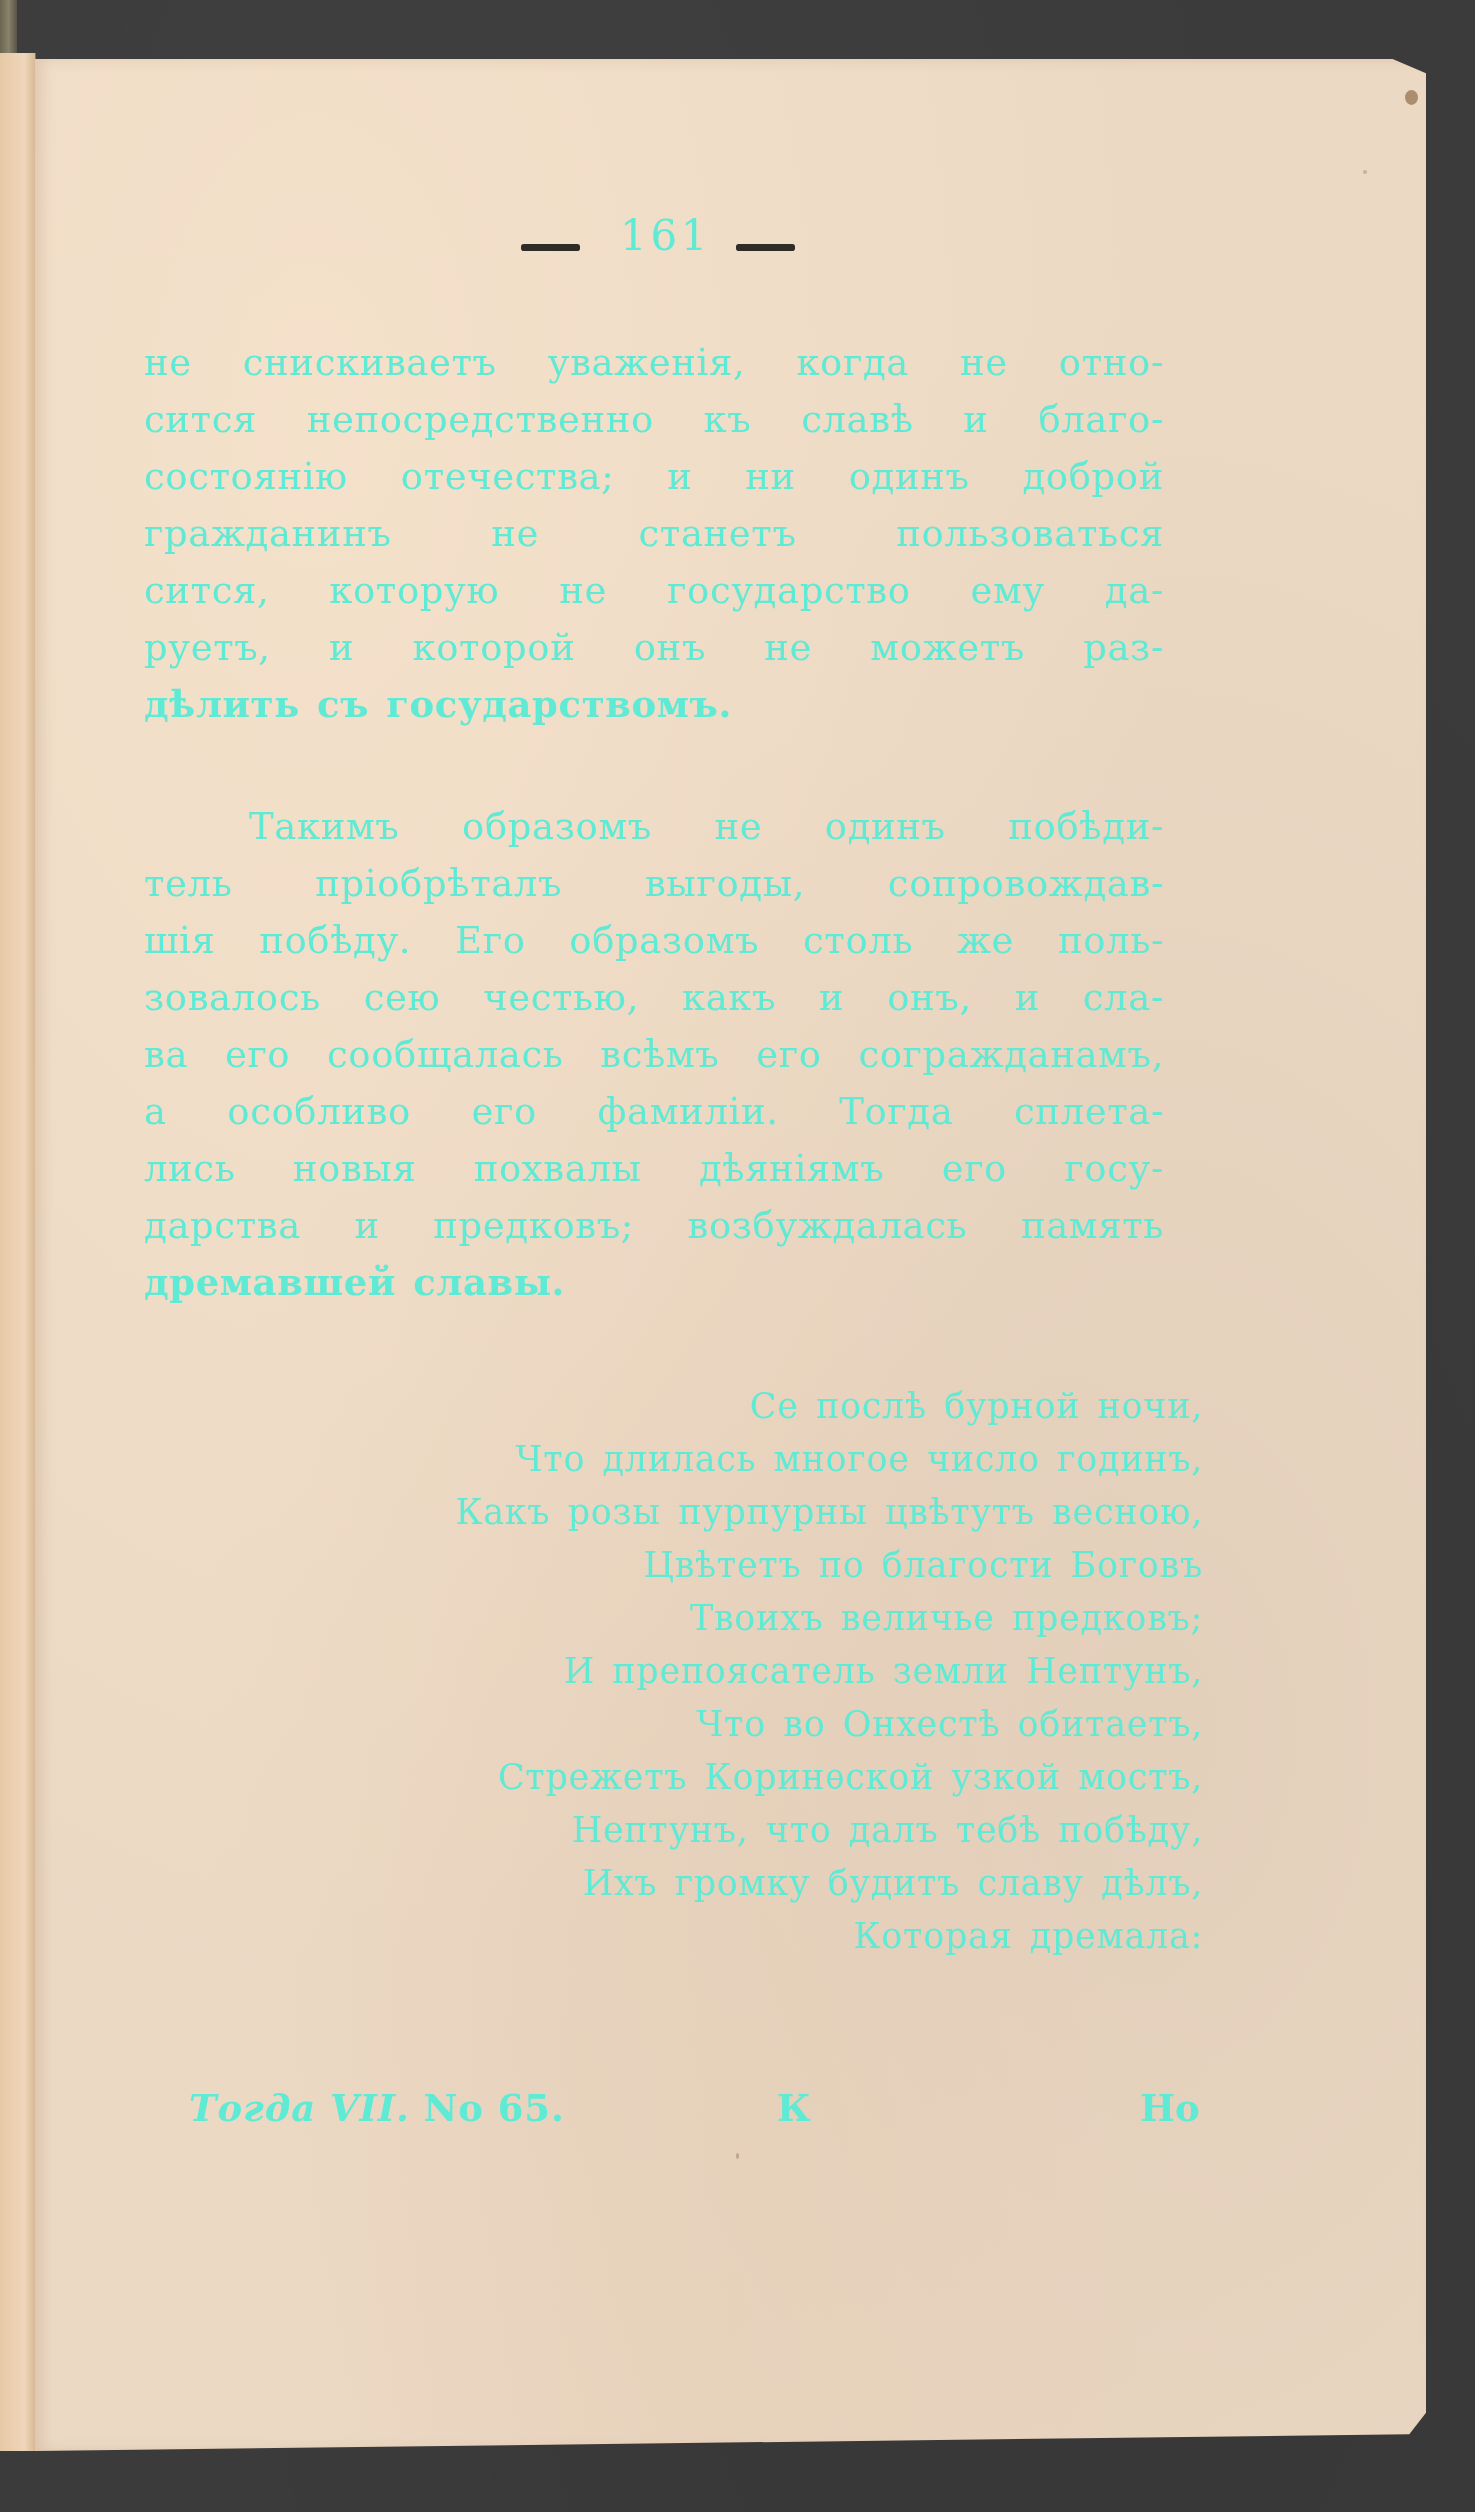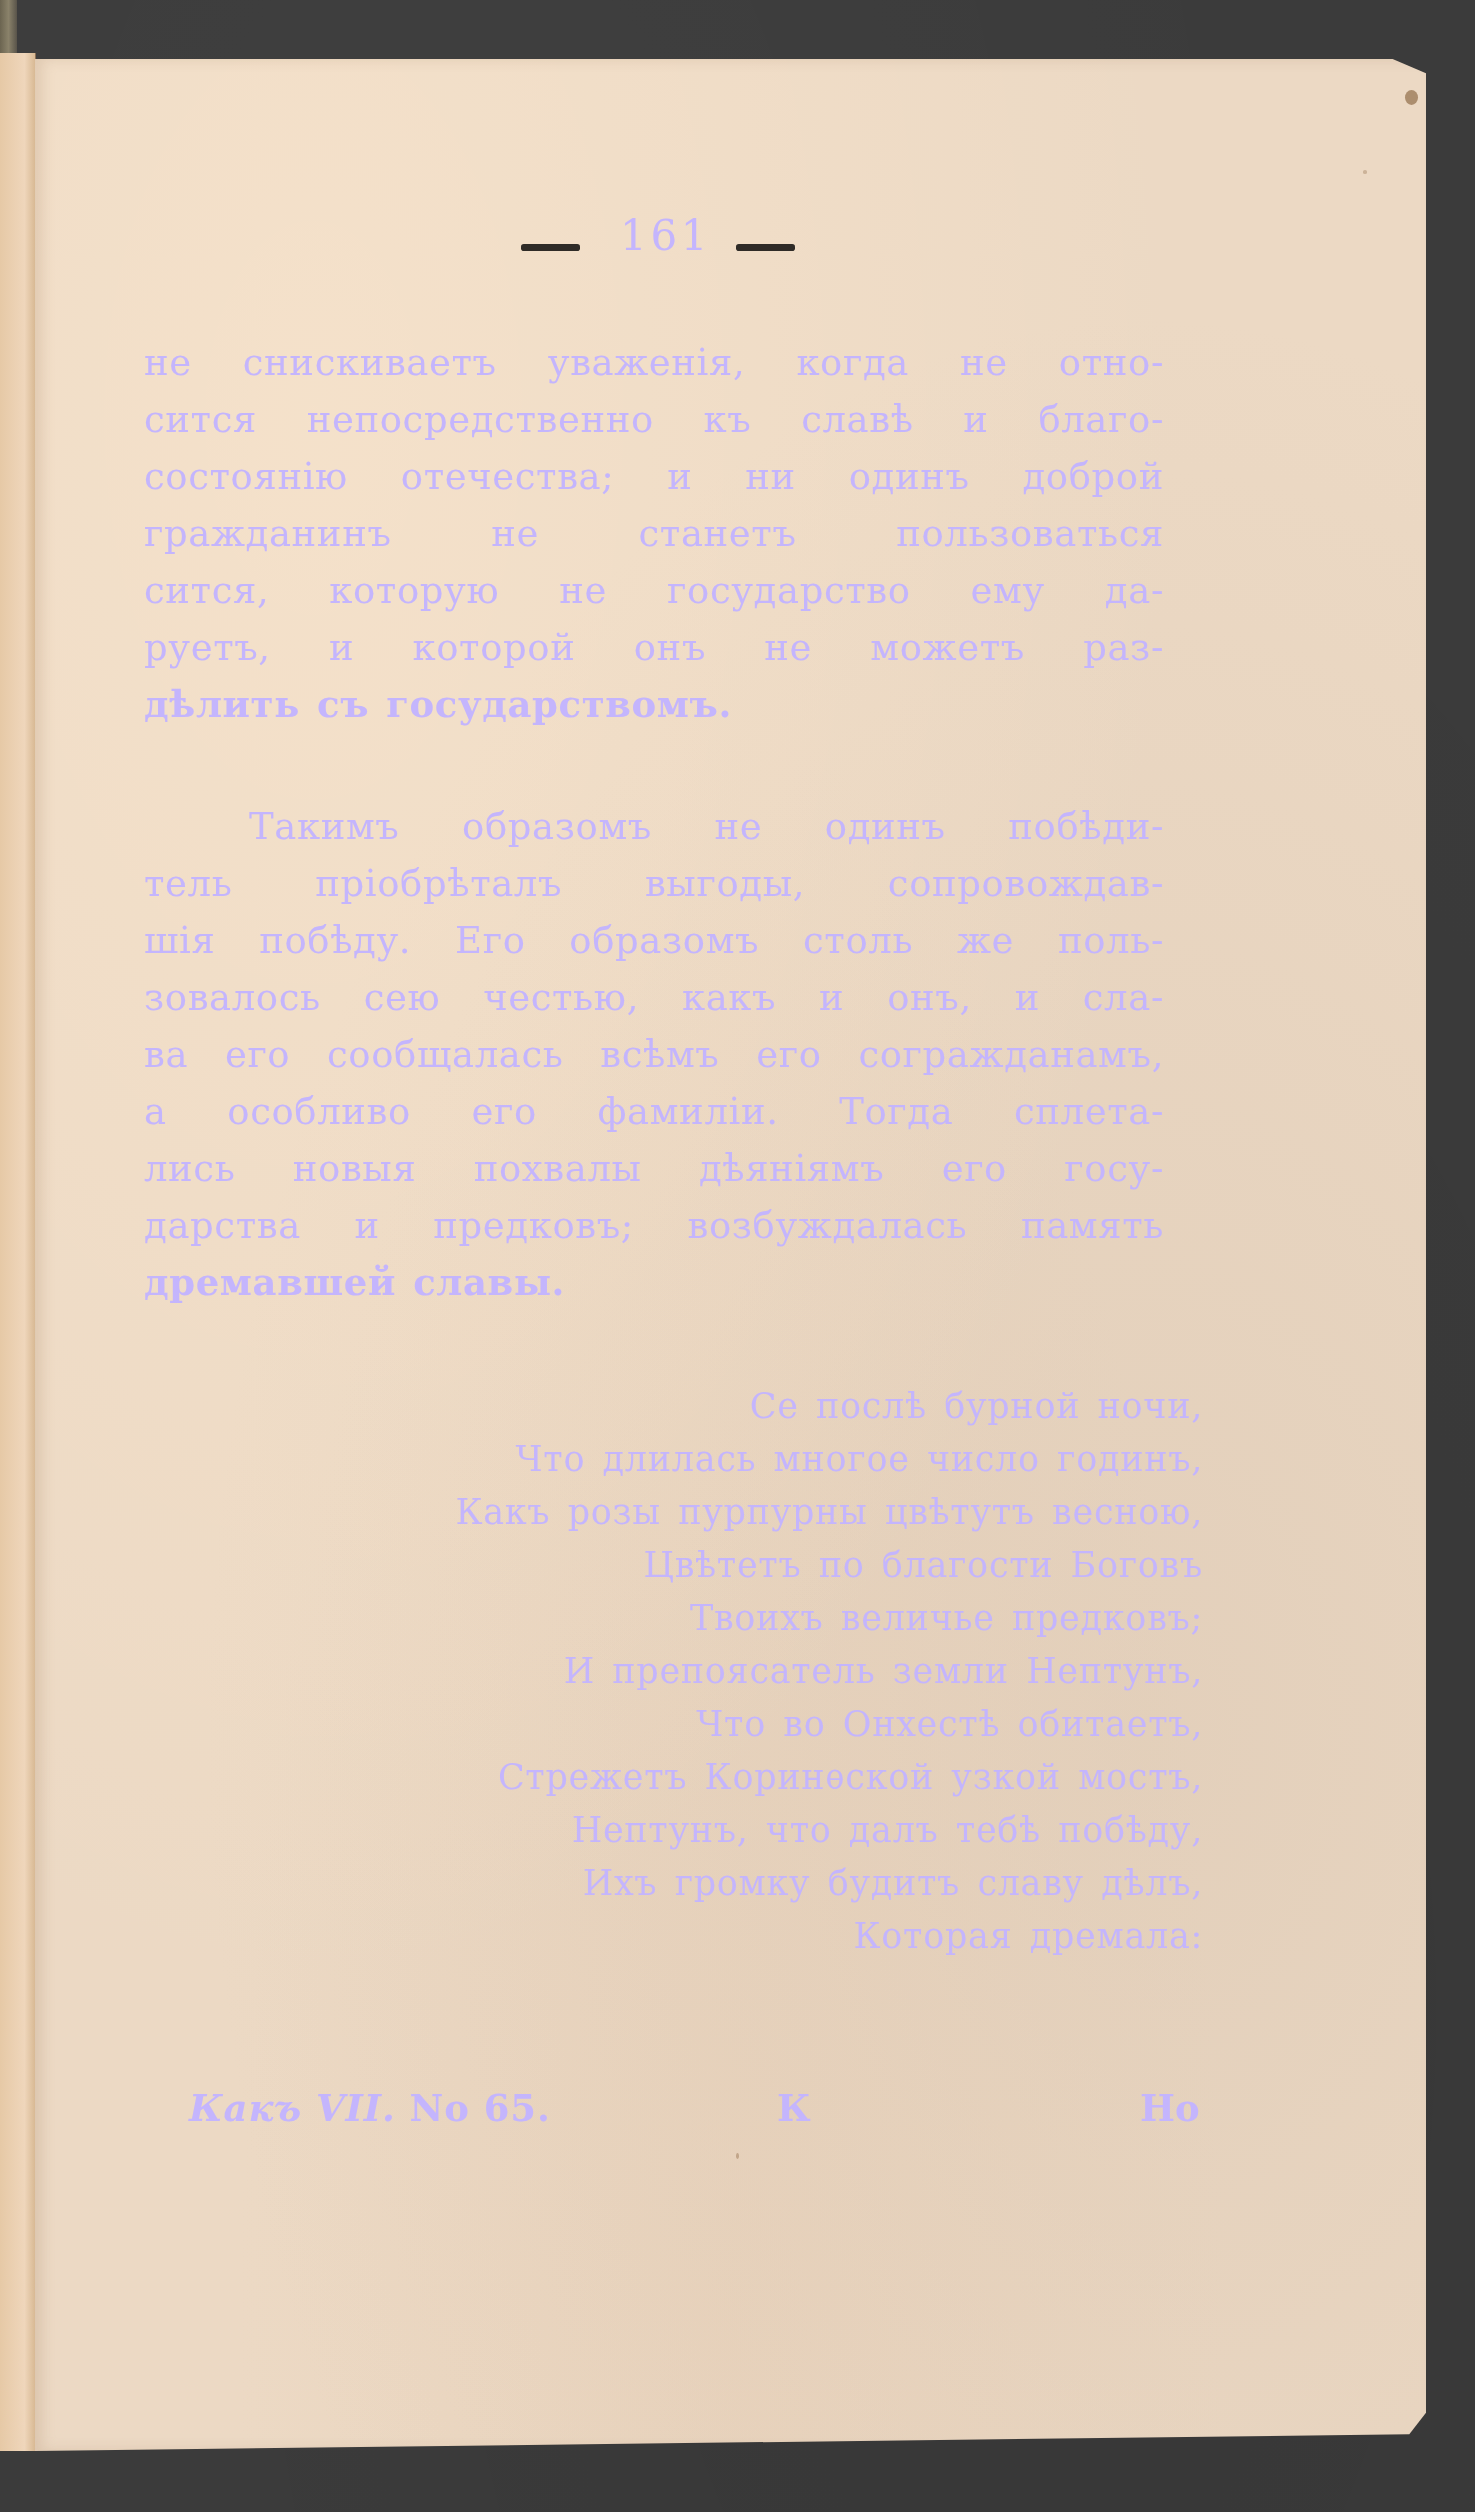--- a/index.html
+++ b/index.html
@@ -53,21 +53,21 @@
     border-bottom-right-radius: 13px;
     clip-path: polygon(0 0, 97.6% 0, 100% 0.6%, 100% 98.4%, 98.8% 99.3%, 0 100%);
     box-shadow: inset 7.4px 0 13px rgba(150,110,80,0.18);
   }
   .foxing {
     position: absolute;
     border-radius: 50%;
     background: rgba(120, 80, 40, 0.55);
   }
   .ink {
-    color: #c4b5fd;
+    color: #5eead4;
   }
   .page-number-row {
     position: absolute;
     top: 208px;
     left: 0;
     width: 1476px;
     height: 55px;
     text-align: center;
   }
   .page-number {
@@ -217,19 +217,19 @@
   <span class="verse">И препоясатель земли Нептунъ,</span>
   <span class="verse">Что во Онхестѣ обитаетъ,</span>
   <span class="verse">Стрежетъ Коринѳской узкой мостъ,</span>
   <span class="verse">Нептунъ, что далъ тебѣ побѣду,</span>
   <span class="verse">Ихъ громку будитъ славу дѣлъ,</span>
   <span class="verse">Которая дремала:</span>
 </div>
 
 <div class="footer ink">
   <span class="signature">
-    <span>Какъ VII.</span>
+    <span>Тогда VII.</span>
     <span class="issue-no">No 65.</span>
   </span>
   <span class="gathering">К</span>
   <span class="catchword">Но</span>
 </div>
 
 
 </body></html>

